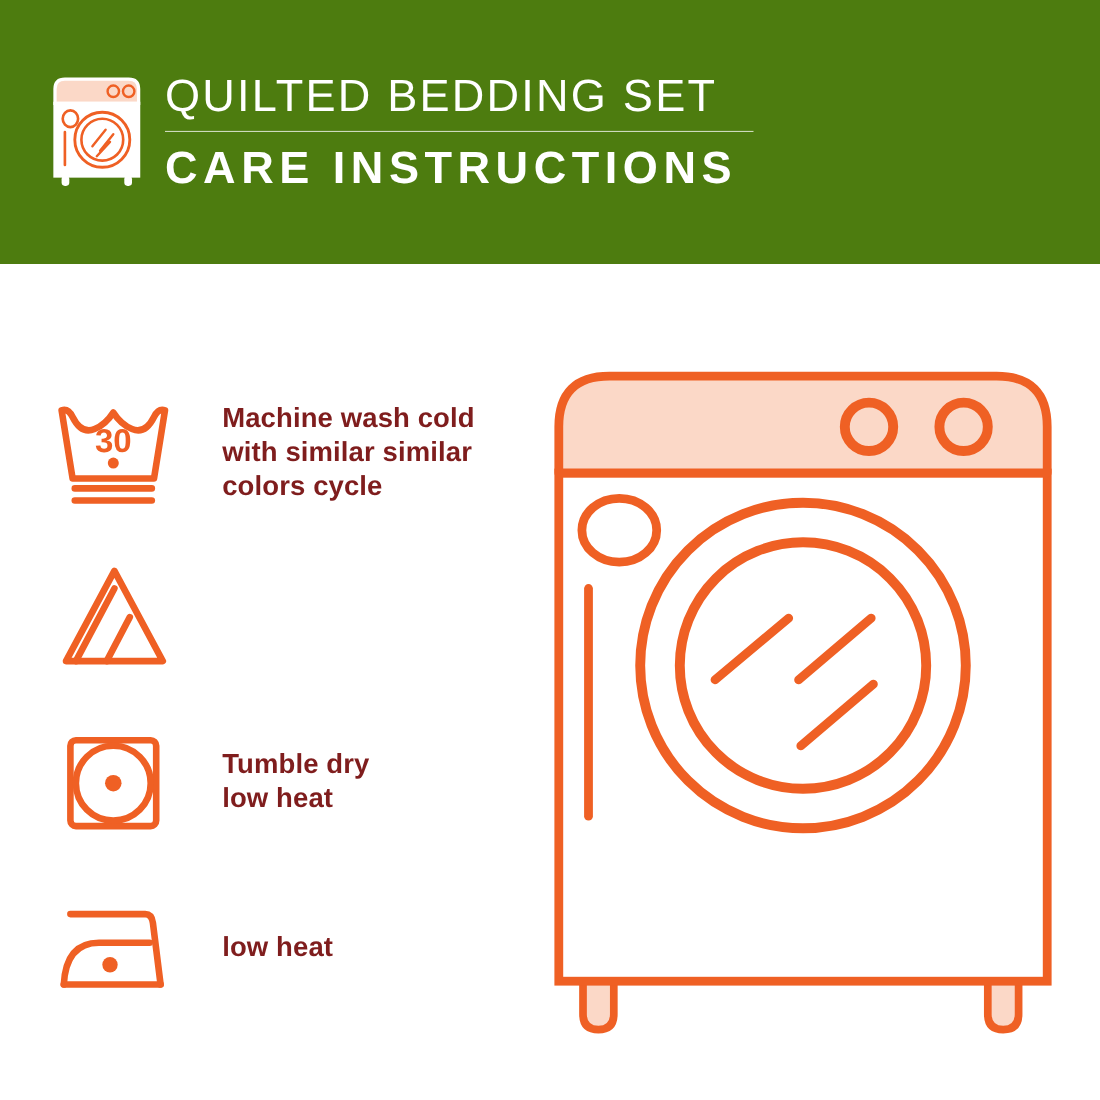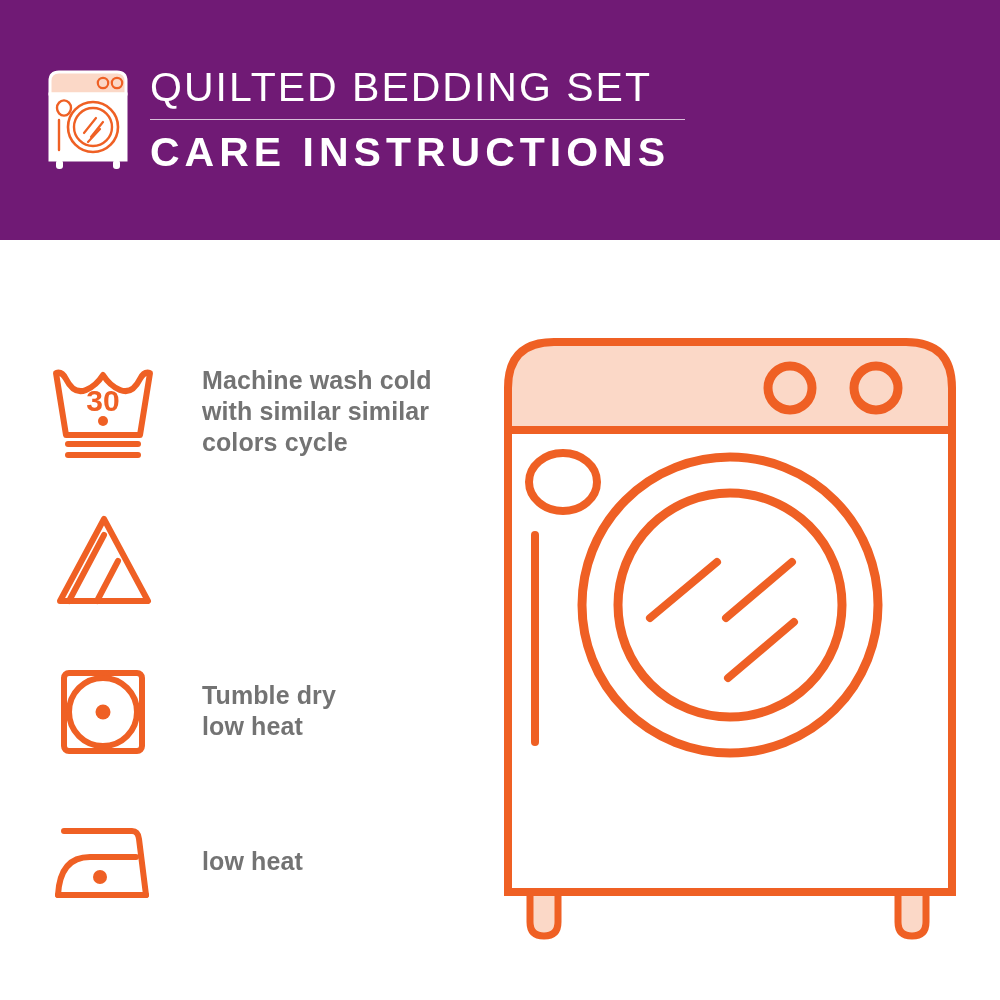--- a/index.html
+++ b/index.html
@@ -15,21 +15,21 @@
     position: relative;
   }
 
   
   #header-band {
     position: absolute;
     left: 0;
     top: 0;
     width: 1000px;
     height: 240px;
-    background: #701a75;
+    background: #4d7c0f;
   }
   #header-inner {
     position: absolute;
     left: 44px;
     top: 62px;
     display: flex;
     align-items: center;
   }
   #header-logo {
     width: 88px;
@@ -80,21 +80,21 @@
   .care-icon {
     width: 116px;
     height: 106px;
     flex: none;
     display: flex;
     align-items: center;
     justify-content: flex-start;
   }
   .care-text {
     margin-left: 38px;
-    color: #737373;
+    color: #7f1d1d;
     font-size: 25px;
     line-height: 31px;
     font-weight: 600;
     letter-spacing: 0.1px;
   }
   .care-text .tline {
     display: block;
     white-space: nowrap;
   }
 

